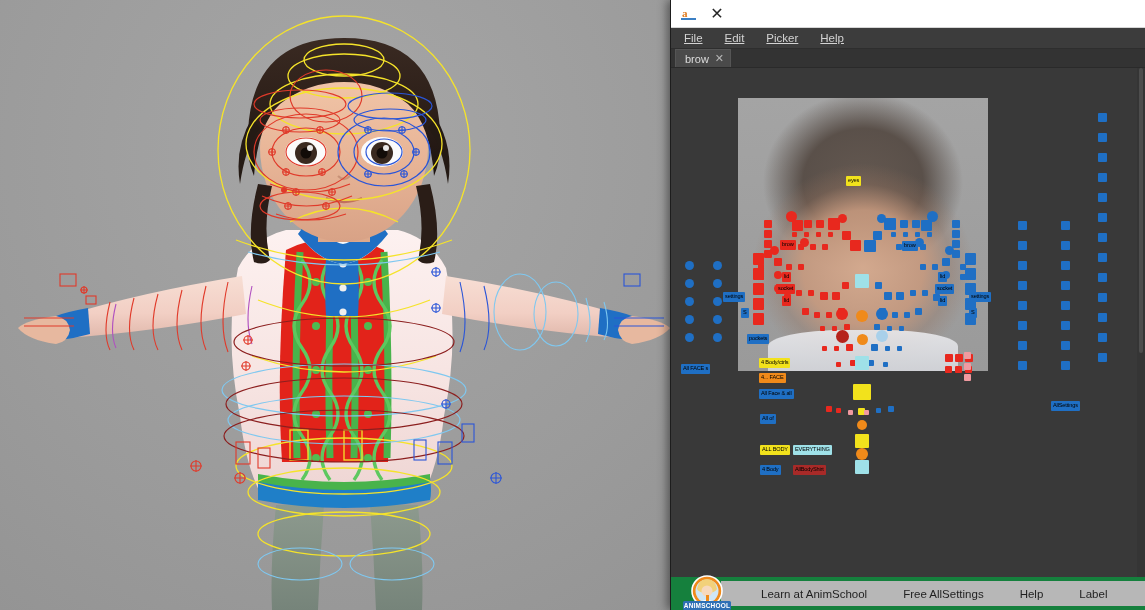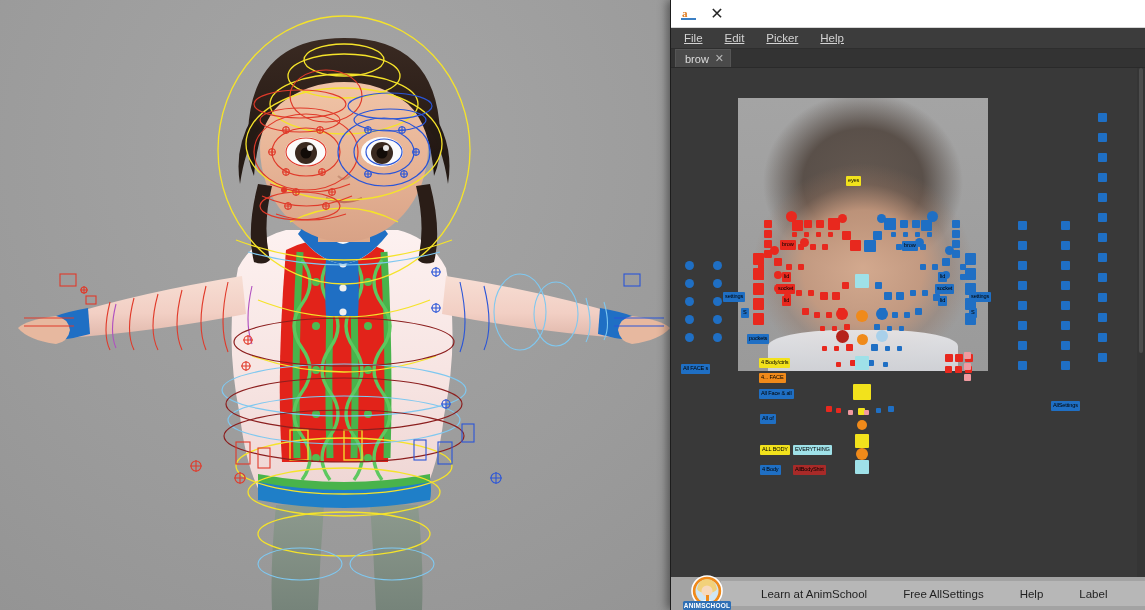--- a/index.html
+++ b/index.html
@@ -81,21 +81,21 @@
   .cir{border-radius:50%;}
   .lbl{
     position:absolute;font-size:5.6px;line-height:1;color:#000;
     padding:2px 2px;white-space:nowrap;cursor:pointer;
     font-family:"Liberation Sans",sans-serif;letter-spacing:-.15px;
     text-align:center;border-radius:1px;
   }
 
   
   #brandbar{
-    flex:0 0 33px;height:33px;background:#a3a3a3;position:relative;display:flex;align-items:center;
+    flex:0 0 33px;height:33px;background:#15803d;position:relative;display:flex;align-items:center;
   }
   #brandbar .links{
     position:absolute;left:50px;right:0;top:4px;height:25px;background:#b7b7b7;
     display:flex;align-items:center;gap:0;padding-left:22px;
   }
   #brandbar .links a{
     font-size:11.5px;color:#1f1f1f;text-decoration:none;cursor:pointer;padding:0 18px;
   }
   #logo{
     position:absolute;left:8px;top:-2px;width:56px;height:37px;z-index:3;

